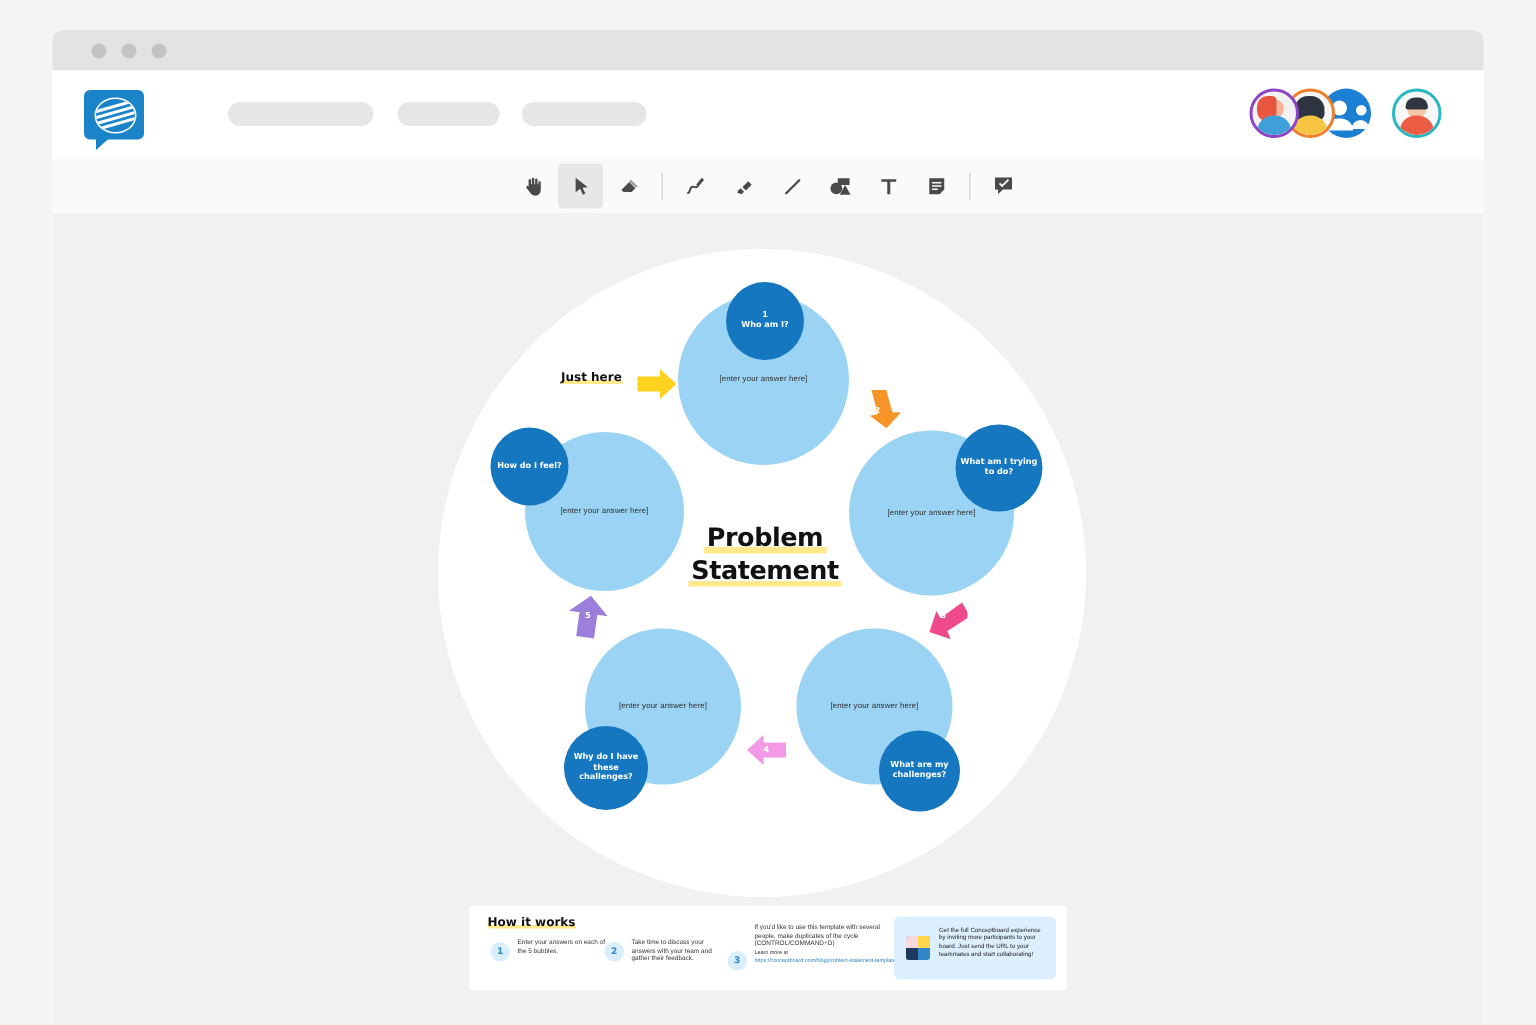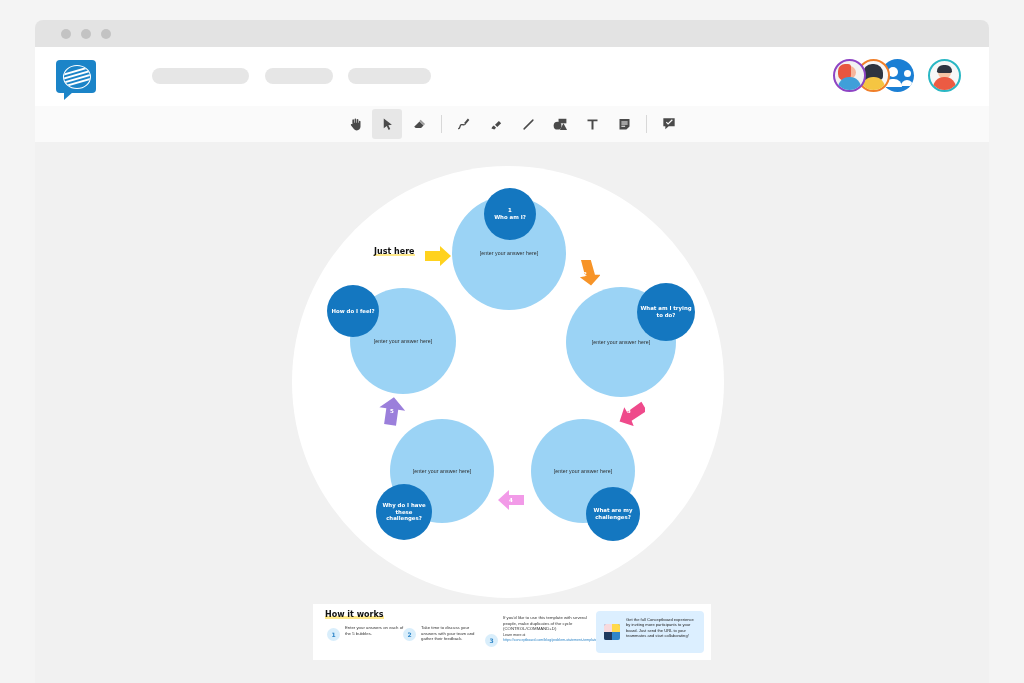--- a/index.html
+++ b/index.html
@@ -337,20 +337,24 @@
       <div class="badge n3">
         <div class="lbl">What are my challenges?</div>
       </div>
       <div class="badge n4">
         <div class="lbl">Why do I have these challenges?</div>
       </div>
       <div class="badge n5">
         <div class="lbl">How do I feel?</div>
       </div>
 
+      <div class="center-title">
+        <span>Problem</span><br>
+        <span>Statement</span>
+      </div>
 
       <div class="starthere">
         <span>Just here</span>
       </div>
 
       <div class="arrow" style="left:424px;top:245px;width:28px;height:22px;">
         <svg class="arr-shape" viewBox="0 0 28 22">
             <path d="M1 6h15V1l11 10-11 10v-5H1z" fill="#ffd21e"></path>
           </svg>
       </div>

